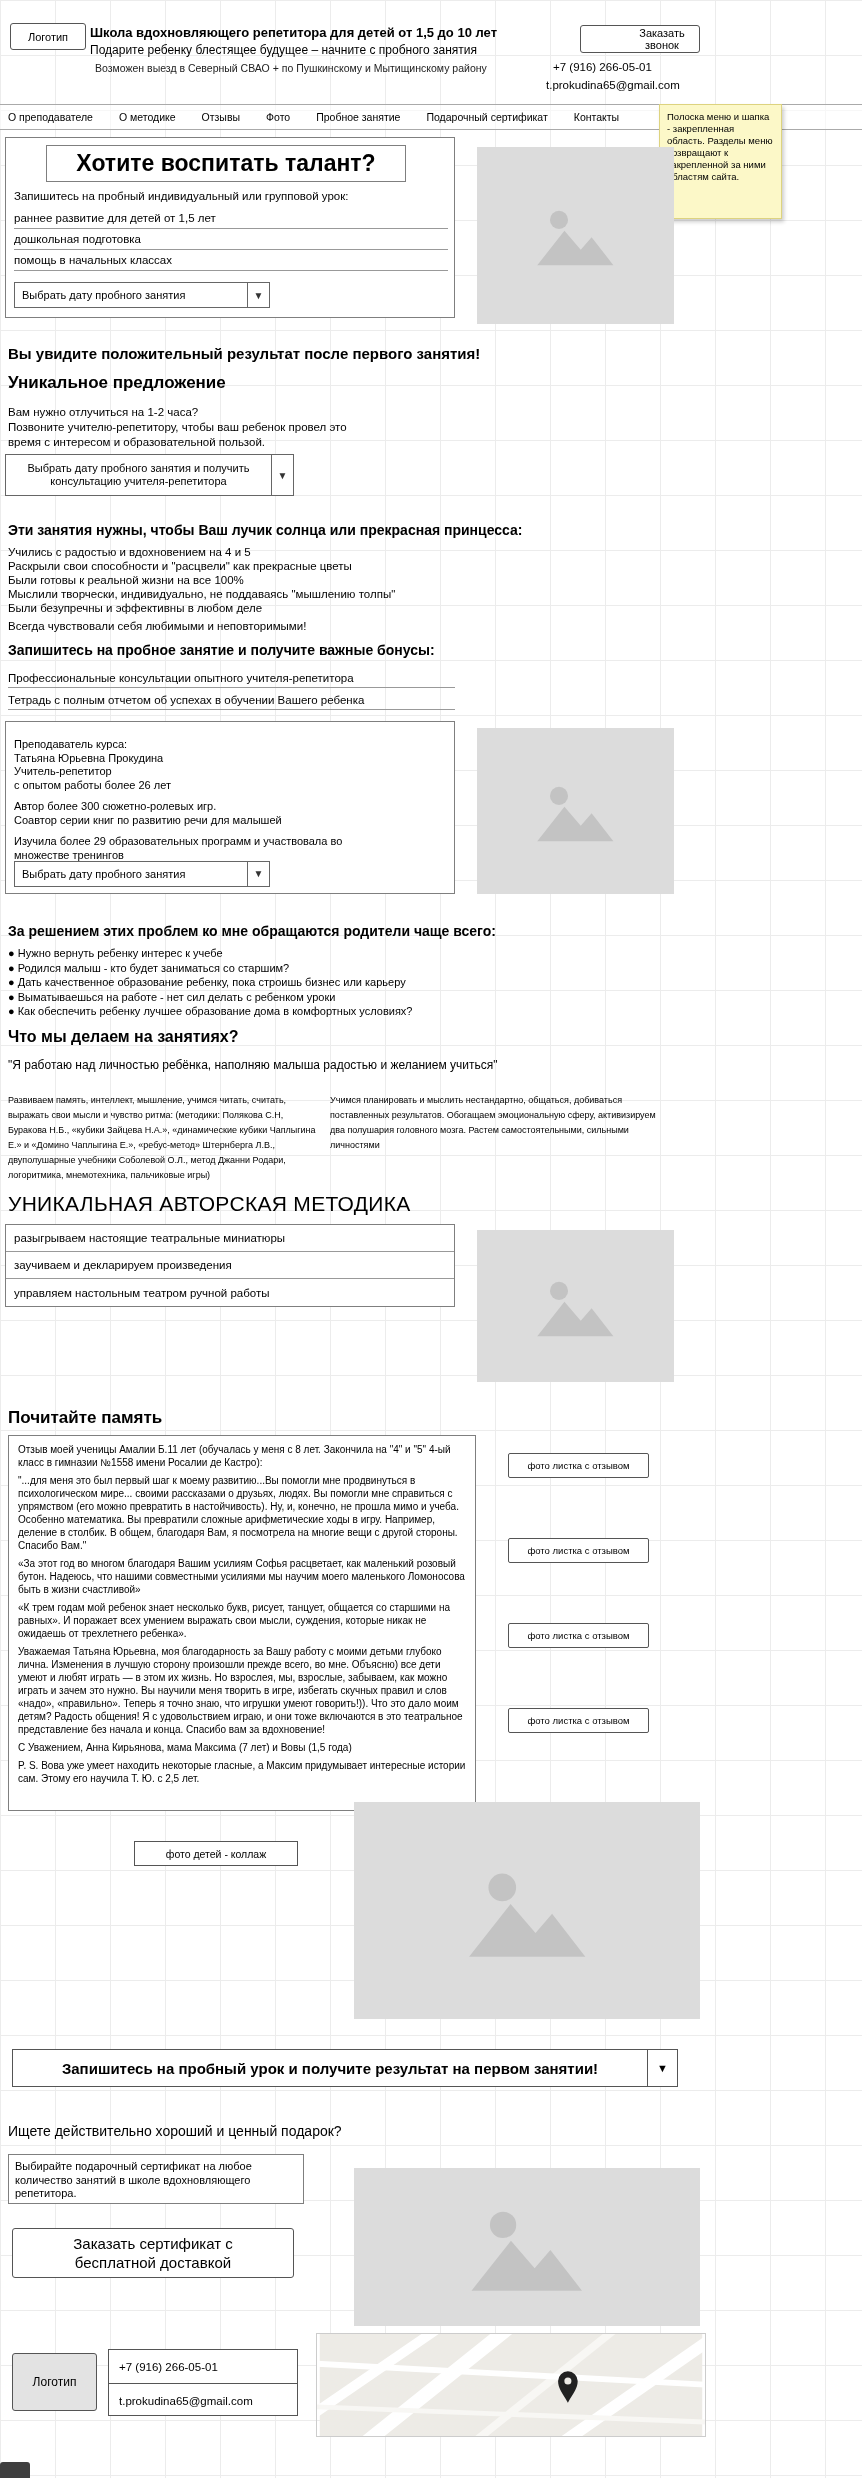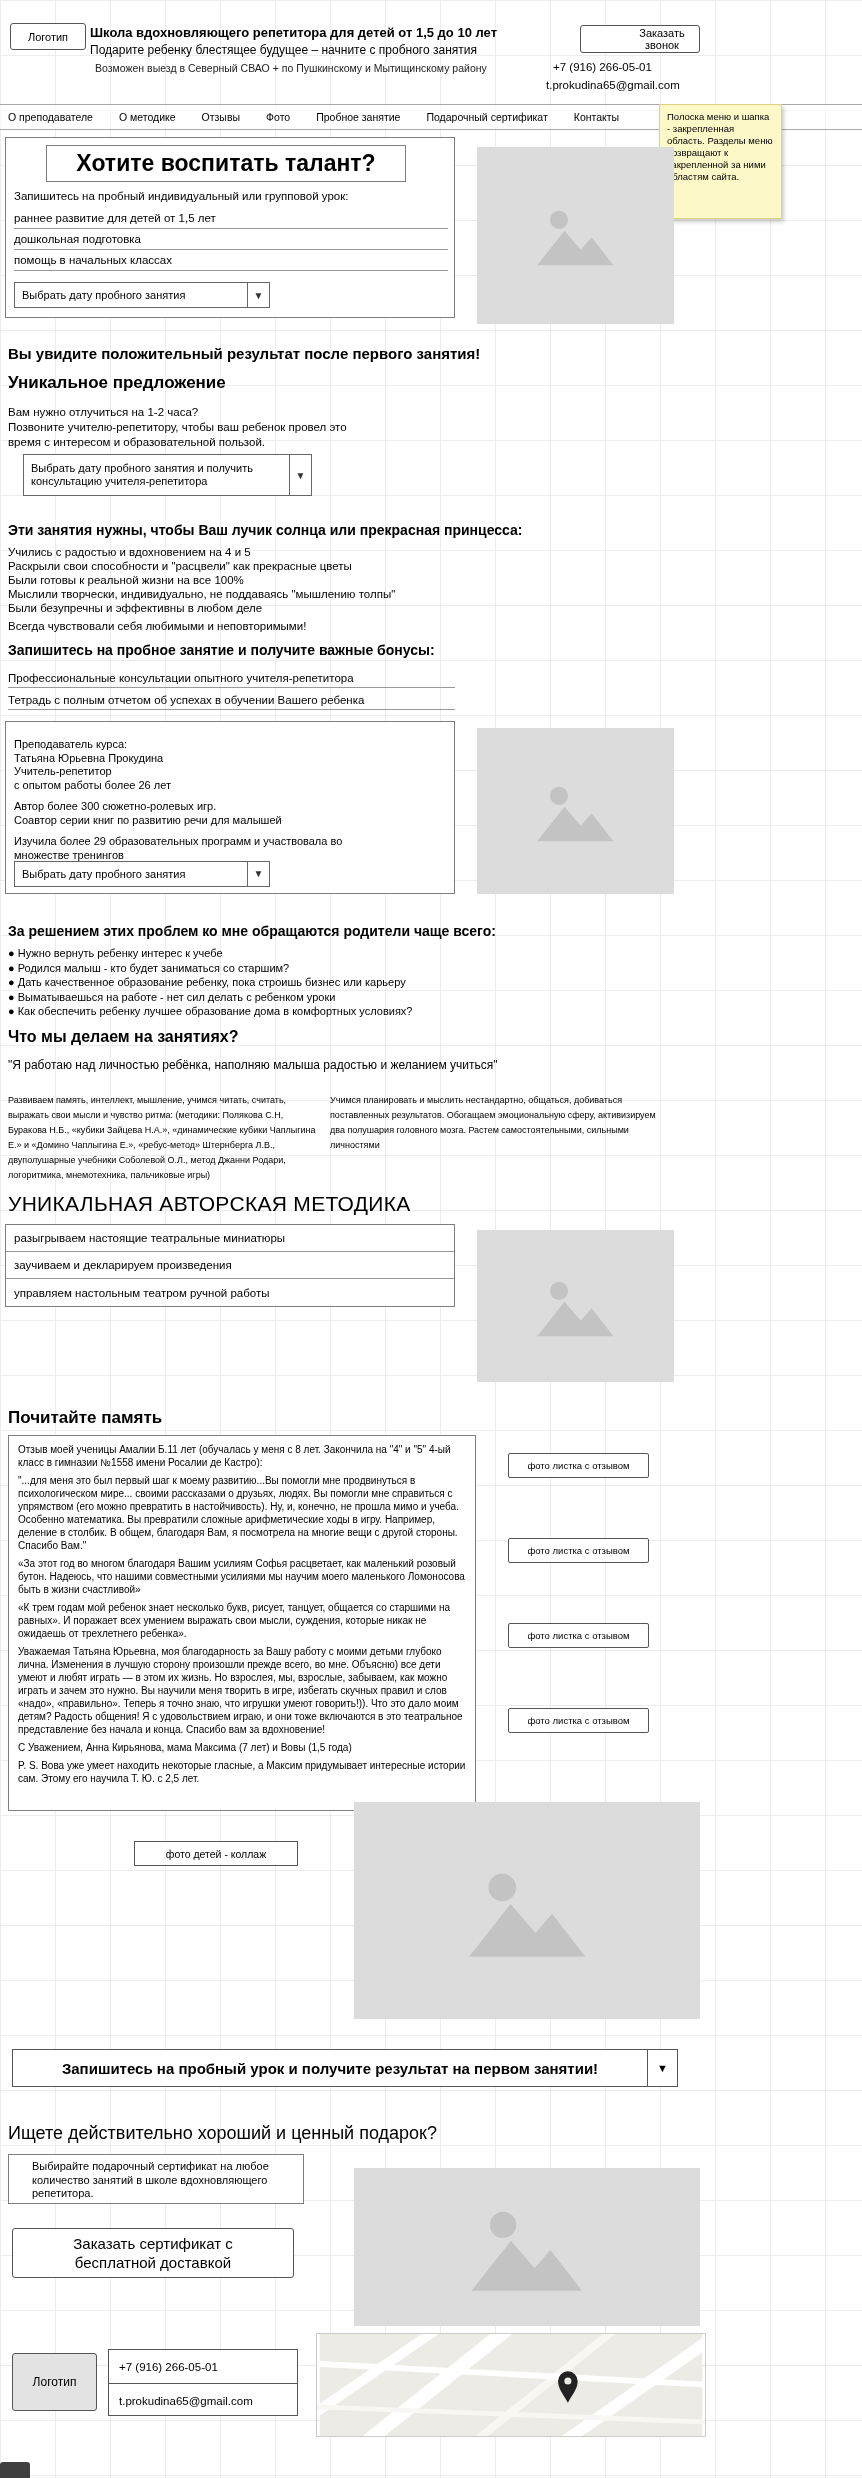--- a/index.html
+++ b/index.html
@@ -100,22 +100,22 @@
   .reviews-box { left:8px; top:1419px; width:468px; height:376px; padding:7px 9px; font-size:10px; line-height:13px; overflow:hidden; }
   .reviews-box p { margin-bottom:5px; }
   .photo-btn { width:141px; height:25px; font-size:9.5px; border-radius:2px; }
 
   .collage-label { width:164px; height:25px; font-size:10.5px; }
 
   .cta-bar { left:12px; top:2033px; width:666px; height:38px; border:1px solid #555; background:#fff; display:flex; align-items:stretch; cursor:pointer; }
   .cta-text { flex:1; display:flex; align-items:center; justify-content:center; font-size:15px; font-weight:bold; }
   .cta-arrow { width:30px; border-left:1px solid #555; display:flex; align-items:center; justify-content:center; font-size:11px; }
 
-  .gift-question { font-size:18px; }
-  .gift-desc { left:8px; top:2138px; width:296px; height:50px; padding:5px 23px; font-size:11px; line-height:13.5px; }
+  .gift-question { font-size:14px; }
+  .gift-desc { left:8px; top:2138px; width:296px; height:50px; padding:5px 6px; font-size:11px; line-height:13.5px; }
   .cert-label { width:96px; height:24px; font-size:9.5px; }
   .gift-btn { left:12px; top:2212px; width:282px; height:50px; font-size:15px; line-height:19px; padding:0 18px; }
 
   .footer-logo { left:12px; top:2337px; width:85px; height:58px; background:#e3e3e3; font-size:12px; }
   .footer-contact { left:108px; top:2333px; width:190px; height:67px; border:1px solid #555; background:#fff; }
   .footer-contact .row { height:33px; display:flex; align-items:center; padding-left:10px; font-size:11.5px; }
   .footer-contact .row:first-child { border-bottom:1px solid #555; height:34px; }
   .footer-map { left:316px; top:2317px; width:390px; height:104px; border:1px solid #ccc; overflow:hidden; cursor:pointer; }
   .dark-corner { left:0; top:2446px; width:30px; height:32px; background:#3f3f3f; border-radius:3px 3px 0 0; }
 </style>
@@ -164,21 +164,21 @@
       </svg>
   </div>
 
   <div class="abs section-line-bold" style="left:8px; top:329px;">Вы увидите положительный результат после первого занятия!</div>
 
   <div class="abs h-offer" style="left:8px; top:357px;">Уникальное предложение</div>
   <div class="abs body-text" style="left:8px; top:389px; width:345px;">
     <div>Вам нужно отлучиться на 1-2 часа?</div>
     <div>Позвоните учителю-репетитору, чтобы ваш ребенок провел это время с интересом и образовательной пользой.</div>
   </div>
-  <div class="abs select" style="left:23px; top:438px; width:289px; height:42px;">
+  <div class="abs select" style="left:5px; top:438px; width:289px; height:42px;text-align:center;">
     <span class="select-label">Выбрать дату пробного занятия и получить консультацию учителя-репетитора</span>
     <span class="select-arrow">▼</span>
   </div>
 
   <div class="abs h-mid" style="left:8px; top:506px; width:540px;">Эти занятия нужны, чтобы Ваш лучик солнца или прекрасная принцесса:</div>
   <div class="abs benefit-list" style="left:8px; top:529px; width:540px;">
     <div>Учились с радостью и вдохновением на 4 и 5</div>
     <div>Раскрыли свои способности и "расцвели" как прекрасные цветы</div>
     <div>Были готовы к реальной жизни на все 100%</div>
     <div>Мыслили творчески, индивидуально, не поддаваясь "мышлению толпы"</div>

